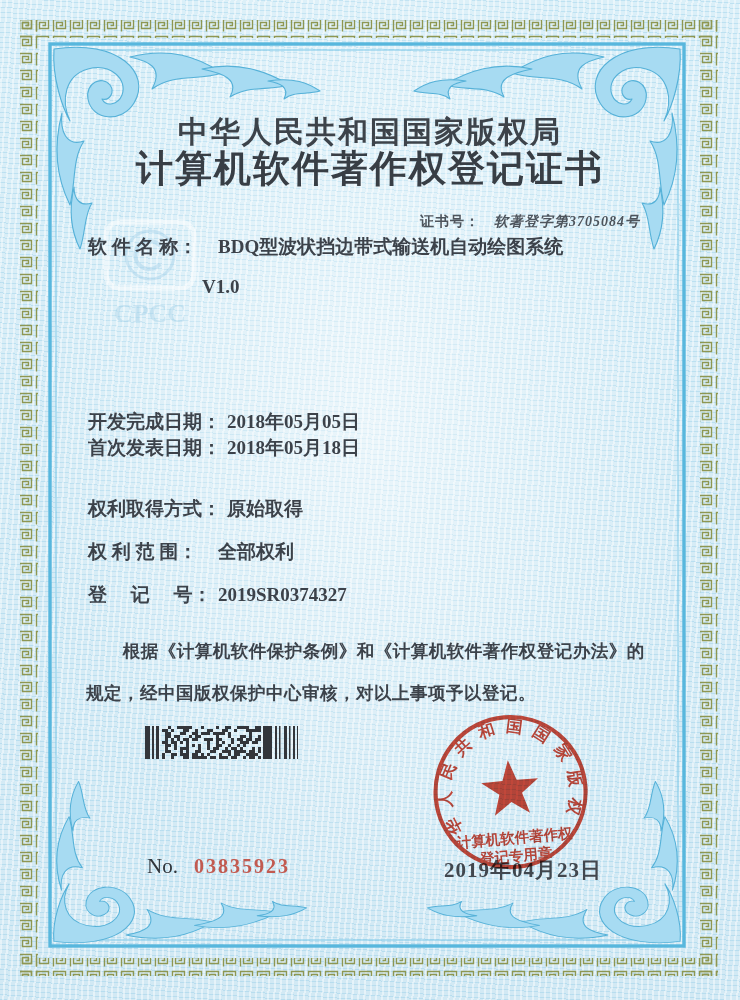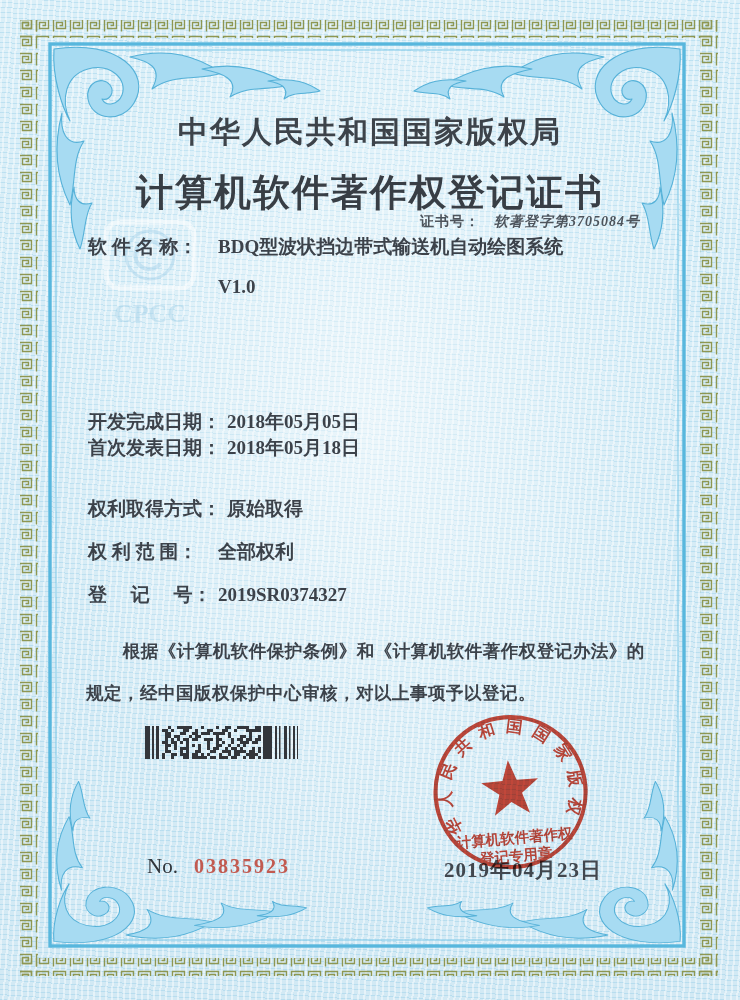--- a/index.html
+++ b/index.html
@@ -15,32 +15,32 @@
       repeating-linear-gradient(94deg, rgba(255,255,255,0.45) 0 2px, rgba(255,255,255,0) 2px 6px),
       repeating-linear-gradient(4deg, rgba(122,193,226,0.30) 0 1px, rgba(122,193,226,0) 1px 5px),
       linear-gradient(#daeff8,#d2e9f4);
   }
   svg.layer{position:absolute;left:0;top:0;}
   .authority{
     position:absolute;left:0;top:112px;width:740px;text-align:center;
     font-size:30px;font-weight:bold;letter-spacing:2px;color:#3d434a;
   }
   .doc-title{
-    position:absolute;left:0;top:168px;width:740px;text-align:center;
+    position:absolute;left:0;top:144px;width:740px;text-align:center;
     font-size:37px;font-weight:bold;letter-spacing:2px;color:#383e45;
   }
   .certno{
     position:absolute;top:213px;right:100px;
     font-size:14px;color:#4d545c;letter-spacing:1px;font-weight:bold;
   }
   .certno .val{margin-left:14px;font-style:italic;}
   .field-row{position:absolute;left:88px;width:580px;font-size:19px;color:#3c424a;font-weight:bold;}
   .flabel{display:inline-block;min-width:124px;}
   .fvalue{margin-left:6px;}
-  .fvalue2{position:absolute;left:218px;font-size:19px;color:#3c424a;font-weight:bold;}
+  .fvalue2{position:absolute;left:202px;font-size:19px;color:#3c424a;font-weight:bold;}
   .statement{
     position:absolute;left:86px;top:630px;width:576px;
     font-size:17.5px;line-height:2.42;letter-spacing:0.5px;
     text-indent:2.1em;color:#3c424a;font-weight:bold;
   }
   .serial{position:absolute;left:147px;top:854px;font-size:21px;color:#30353b;}
   .serial .num{margin-left:16px;font-size:20px;letter-spacing:2px;color:#c25a50;font-weight:bold;margin-top:24px;}
   .seal-date{
     position:absolute;left:444px;top:856px;font-size:21px;color:#41474e;
     letter-spacing:1px;font-weight:bold;z-index:2;

